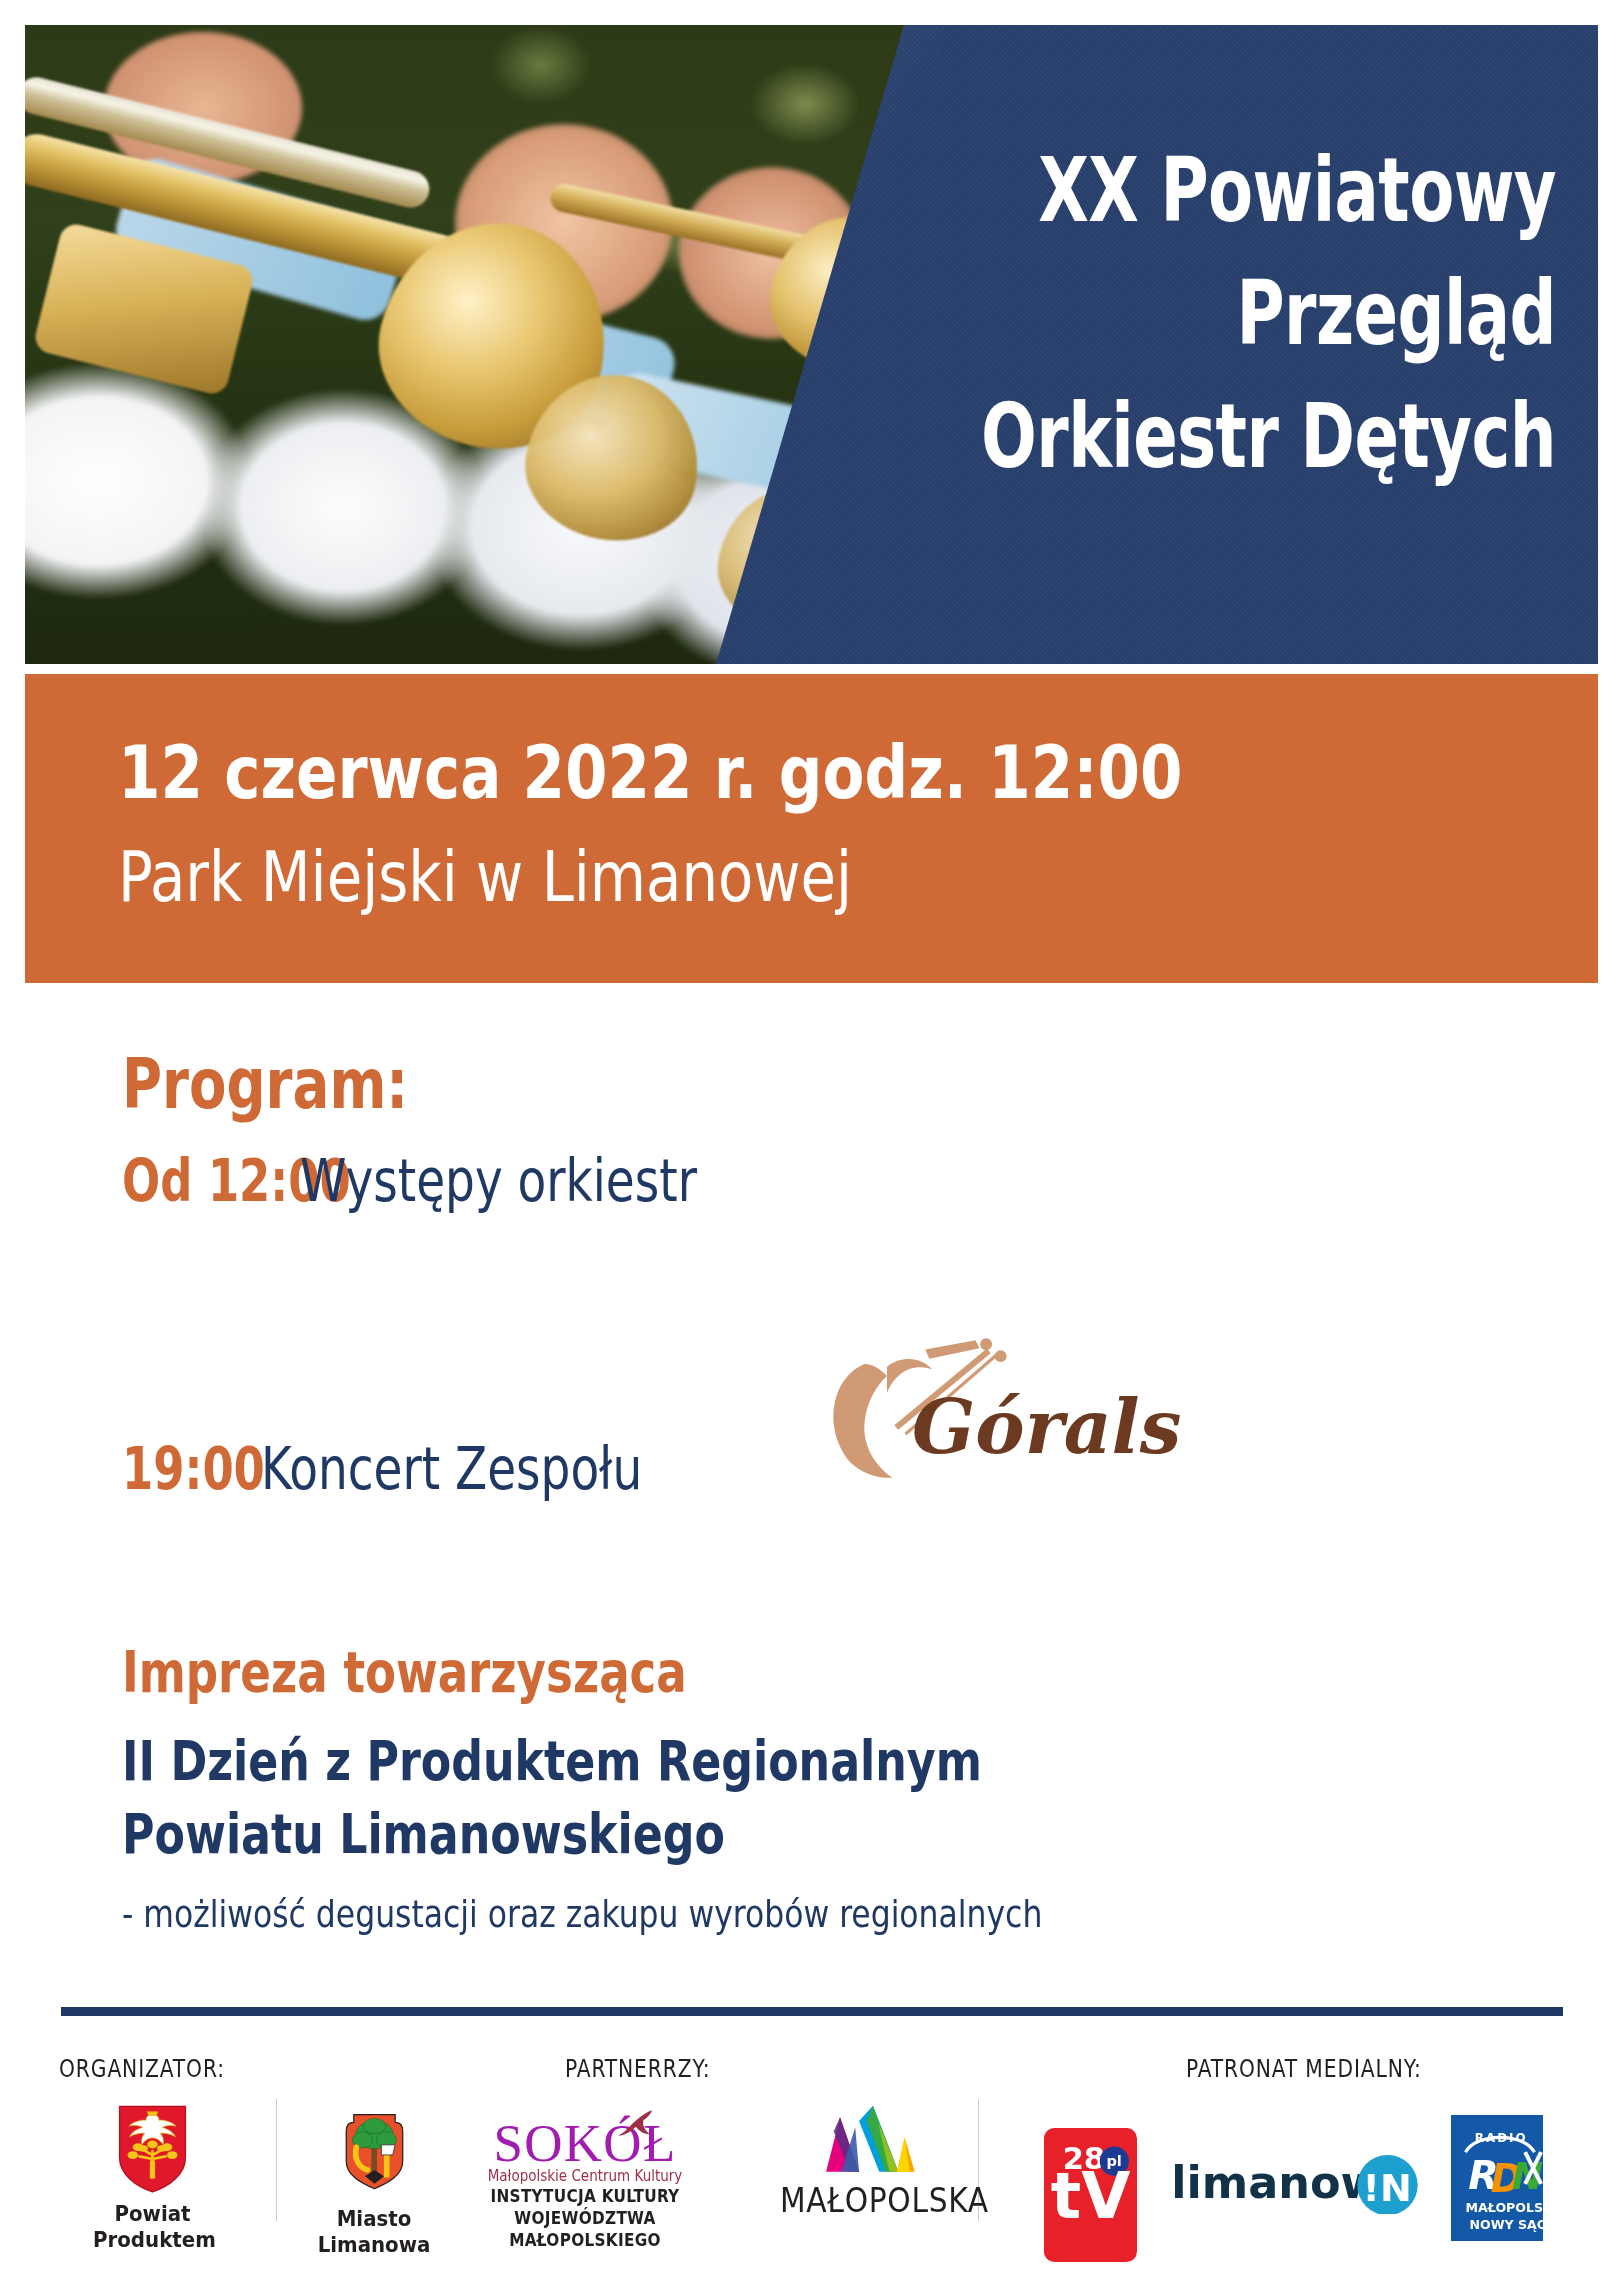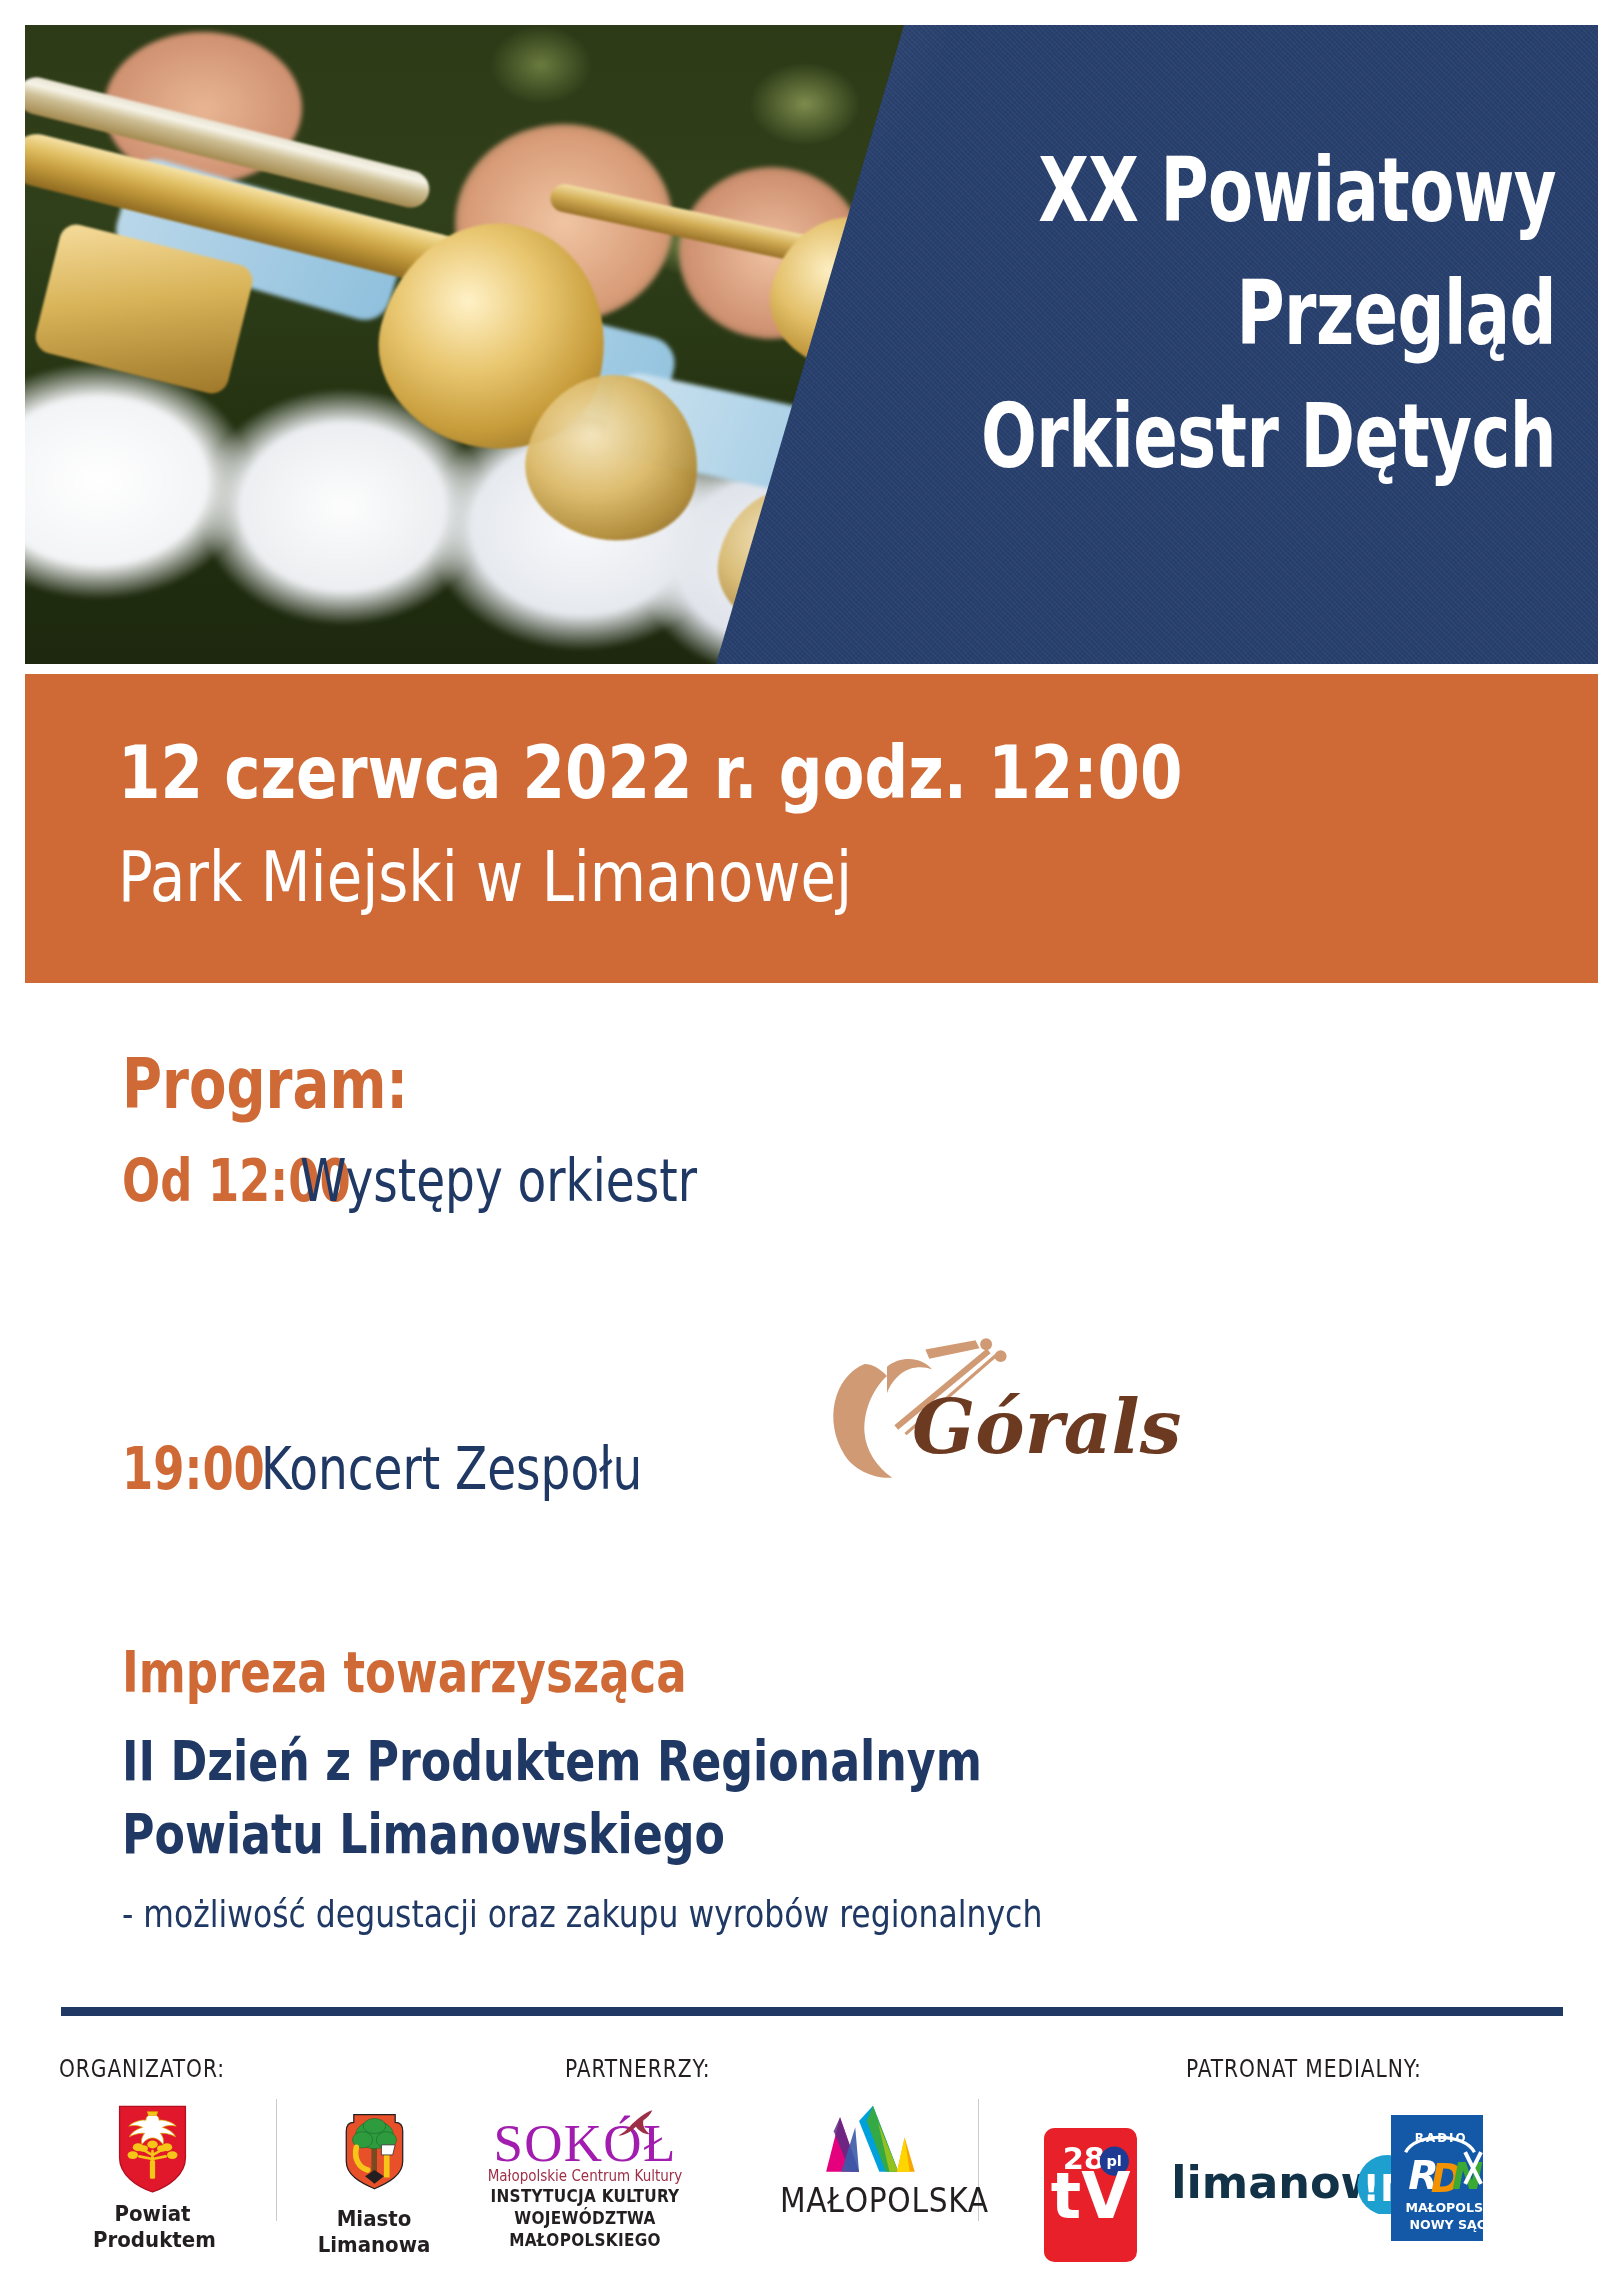--- a/index.html
+++ b/index.html
@@ -110,21 +110,21 @@
   .sokol .s2{font-size:15px;color:#9d2f47;margin-top:-1.3px;font-family:"DejaVu Sans Condensed","Liberation Sans Narrow","Liberation Sans",sans-serif;}
   .sokol .s3{font-size:17px;color:#231f20;font-weight:bold;letter-spacing:0.3px;line-height:1.3;
     font-family:"DejaVu Sans Condensed","Liberation Sans Narrow","Liberation Sans",sans-serif;}
 
   .malop{position:absolute;left:780px;top:2102px;width:172px;height:152px;text-align:center;}
   .malop-txt{font-size:33px;color:#231f20;letter-spacing:0.7px;margin-top:2.6px;
     font-family:"DejaVu Sans Condensed","Liberation Sans Narrow","Liberation Sans",sans-serif;}
 
   .tv28{position:absolute;left:1044px;top:2128px;width:93px;height:134px;background:#e8202a;border-radius:10.6px;}
   .limin{position:absolute;left:1170px;top:2155px;width:258px;height:59px;}
-  .rdn{position:absolute;left:1391px;top:2115px;width:92px;height:126px;background:#1359a7;}
+  .rdn{position:absolute;left:1451px;top:2115px;width:92px;height:126px;background:#1359a7;}
 </style>
 </head>
 <body>
 
 <div class="poster">
 
   <div class="hero">
     <div class="photo">
       <div class="uniforms"></div>
 

